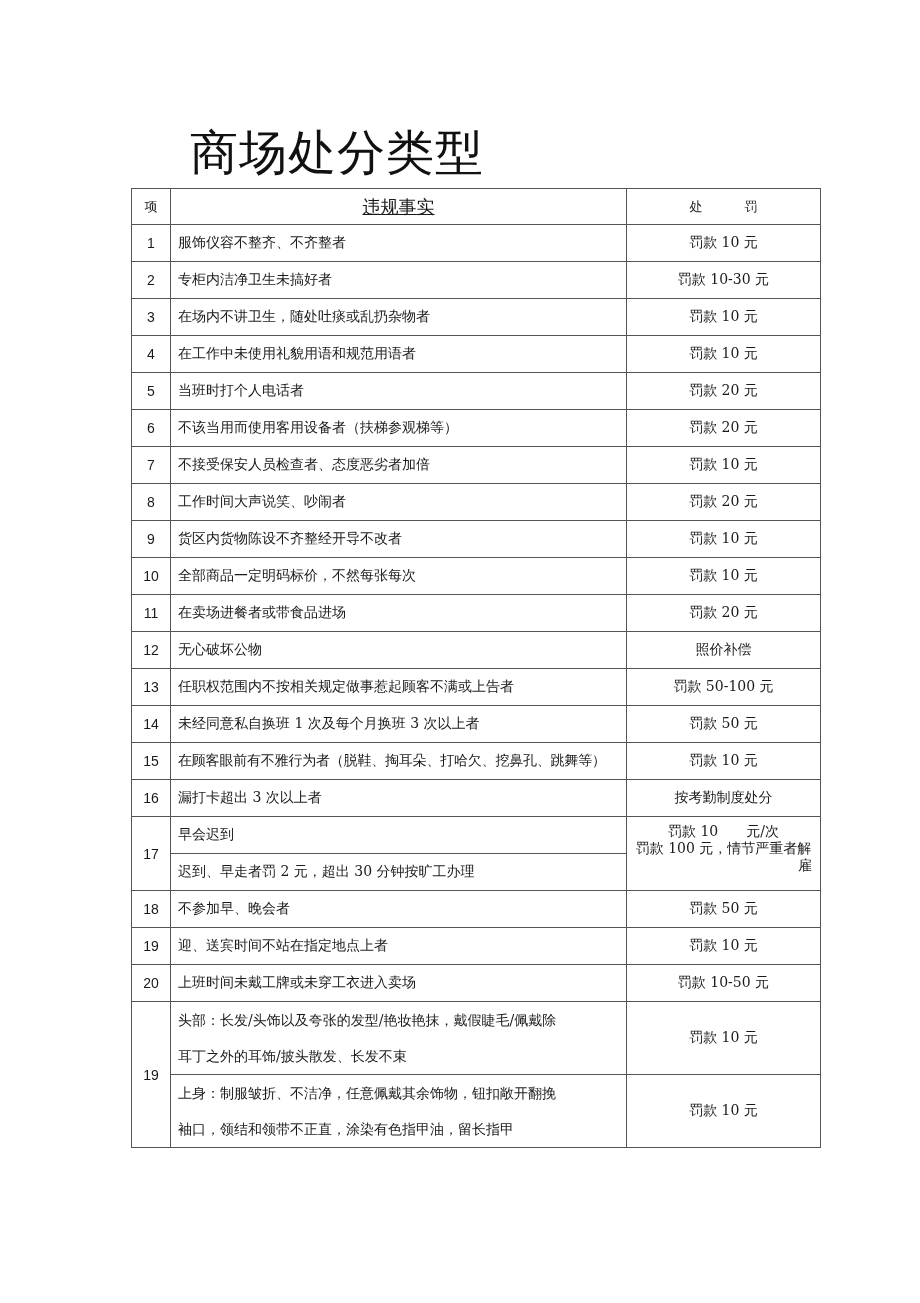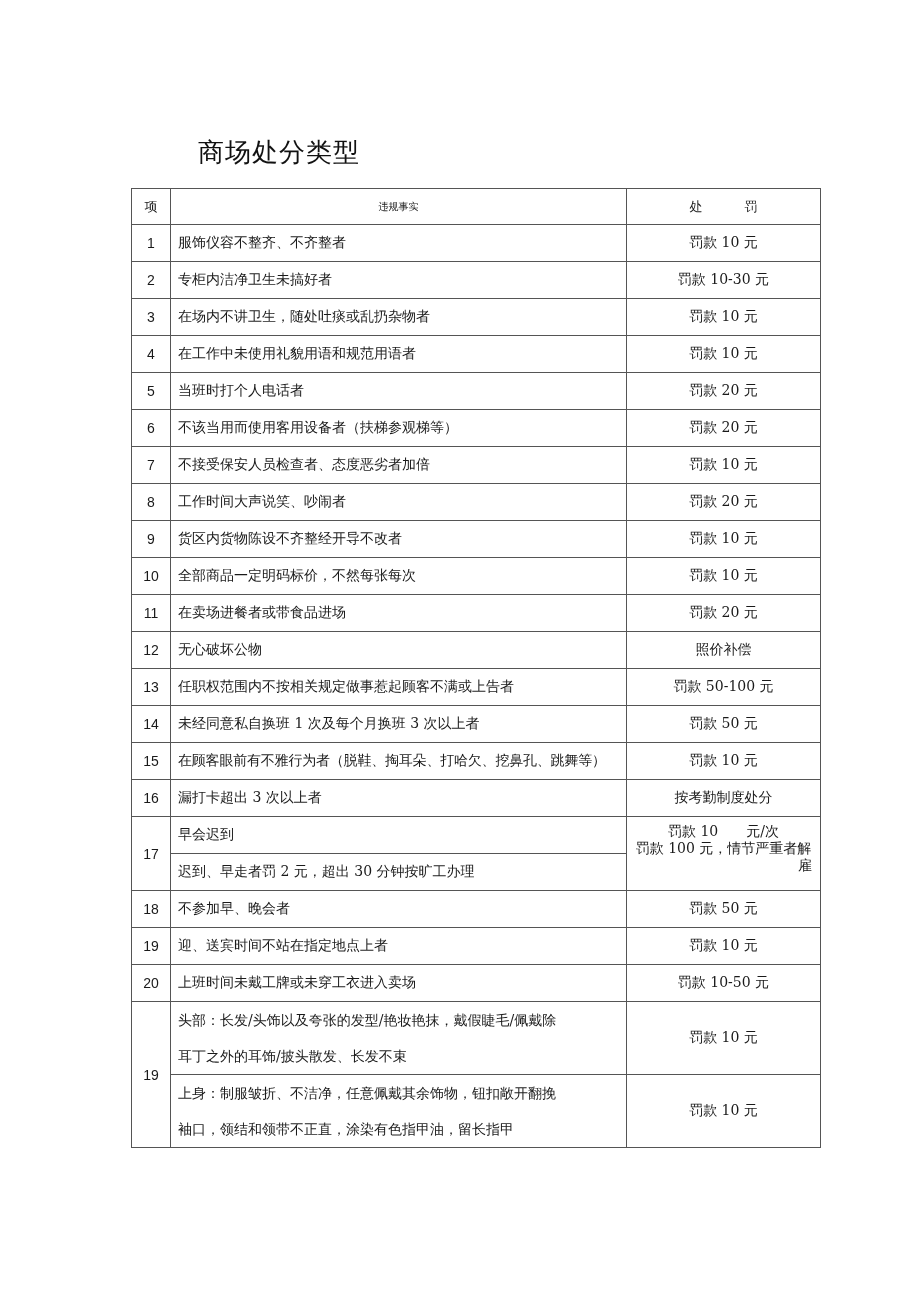--- a/index.html
+++ b/index.html
@@ -1,18 +1,18 @@
 <!DOCTYPE html>
 <html><head>
 <meta charset="utf-8">
 <style>
   html, body { margin: 0; padding: 0; background: #ffffff; }
   body { width: 920px; height: 1303px; position: relative; overflow: hidden;
          font-family: "DejaVu Serif", "Liberation Serif", serif; color: #1a1a1a; }
-  .title { position: absolute; left: 198px; top: 128px; font-size: 26px; line-height: 48px;
+  .title { position: absolute; left: 190px; top: 128px; font-size: 48px; line-height: 48px;
            letter-spacing: 1px; font-family: "DejaVu Serif", "Liberation Serif", serif; color: #111; }
   table.rules { position: absolute; left: 131px; top: 188px; width: 689px; border-collapse: collapse;
                 table-layout: fixed; font-size: 14px; }
   table.rules td, table.rules th { border: 1px solid #555; padding: 0; font-weight: normal; }
   col.c-no { width: 39px; }
   col.c-fact { width: 456px; }
   col.c-pen { width: 194px; }
   .no { text-align: center; font-family: "Liberation Sans", sans-serif; font-size: 14px; }
   .fact { text-align: left; padding-left: 7px !important; margin-left: 8px; }
   .pen { text-align: center; }
@@ -33,21 +33,21 @@
 
 <table class="rules">
   <colgroup>
       <col class="c-no">
       <col class="c-fact">
       <col class="c-pen">
     </colgroup>
   <tbody>
       <tr>
     <th class="no" style="font-family:'DejaVu Serif',serif;font-size:13px;">项</th>
-    <th class="pen" style="font-size:10px;">违规事实</th>
+    <th class="pen" style="font-size:18px;text-decoration:underline;">违规事实</th>
     <th class="pen hdr-pen" style="font-size:13px;text-decoration:underline;">
       <span>处</span><span class="gap"></span><span>罚</span>
     </th>
   </tr>
 
   <tr class="r">
         <td class="no">1</td>
         <td class="fact">服饰仪容不整齐、不齐整者</td>
         <td class="pen">罚款 10 元</td>
       </tr>

